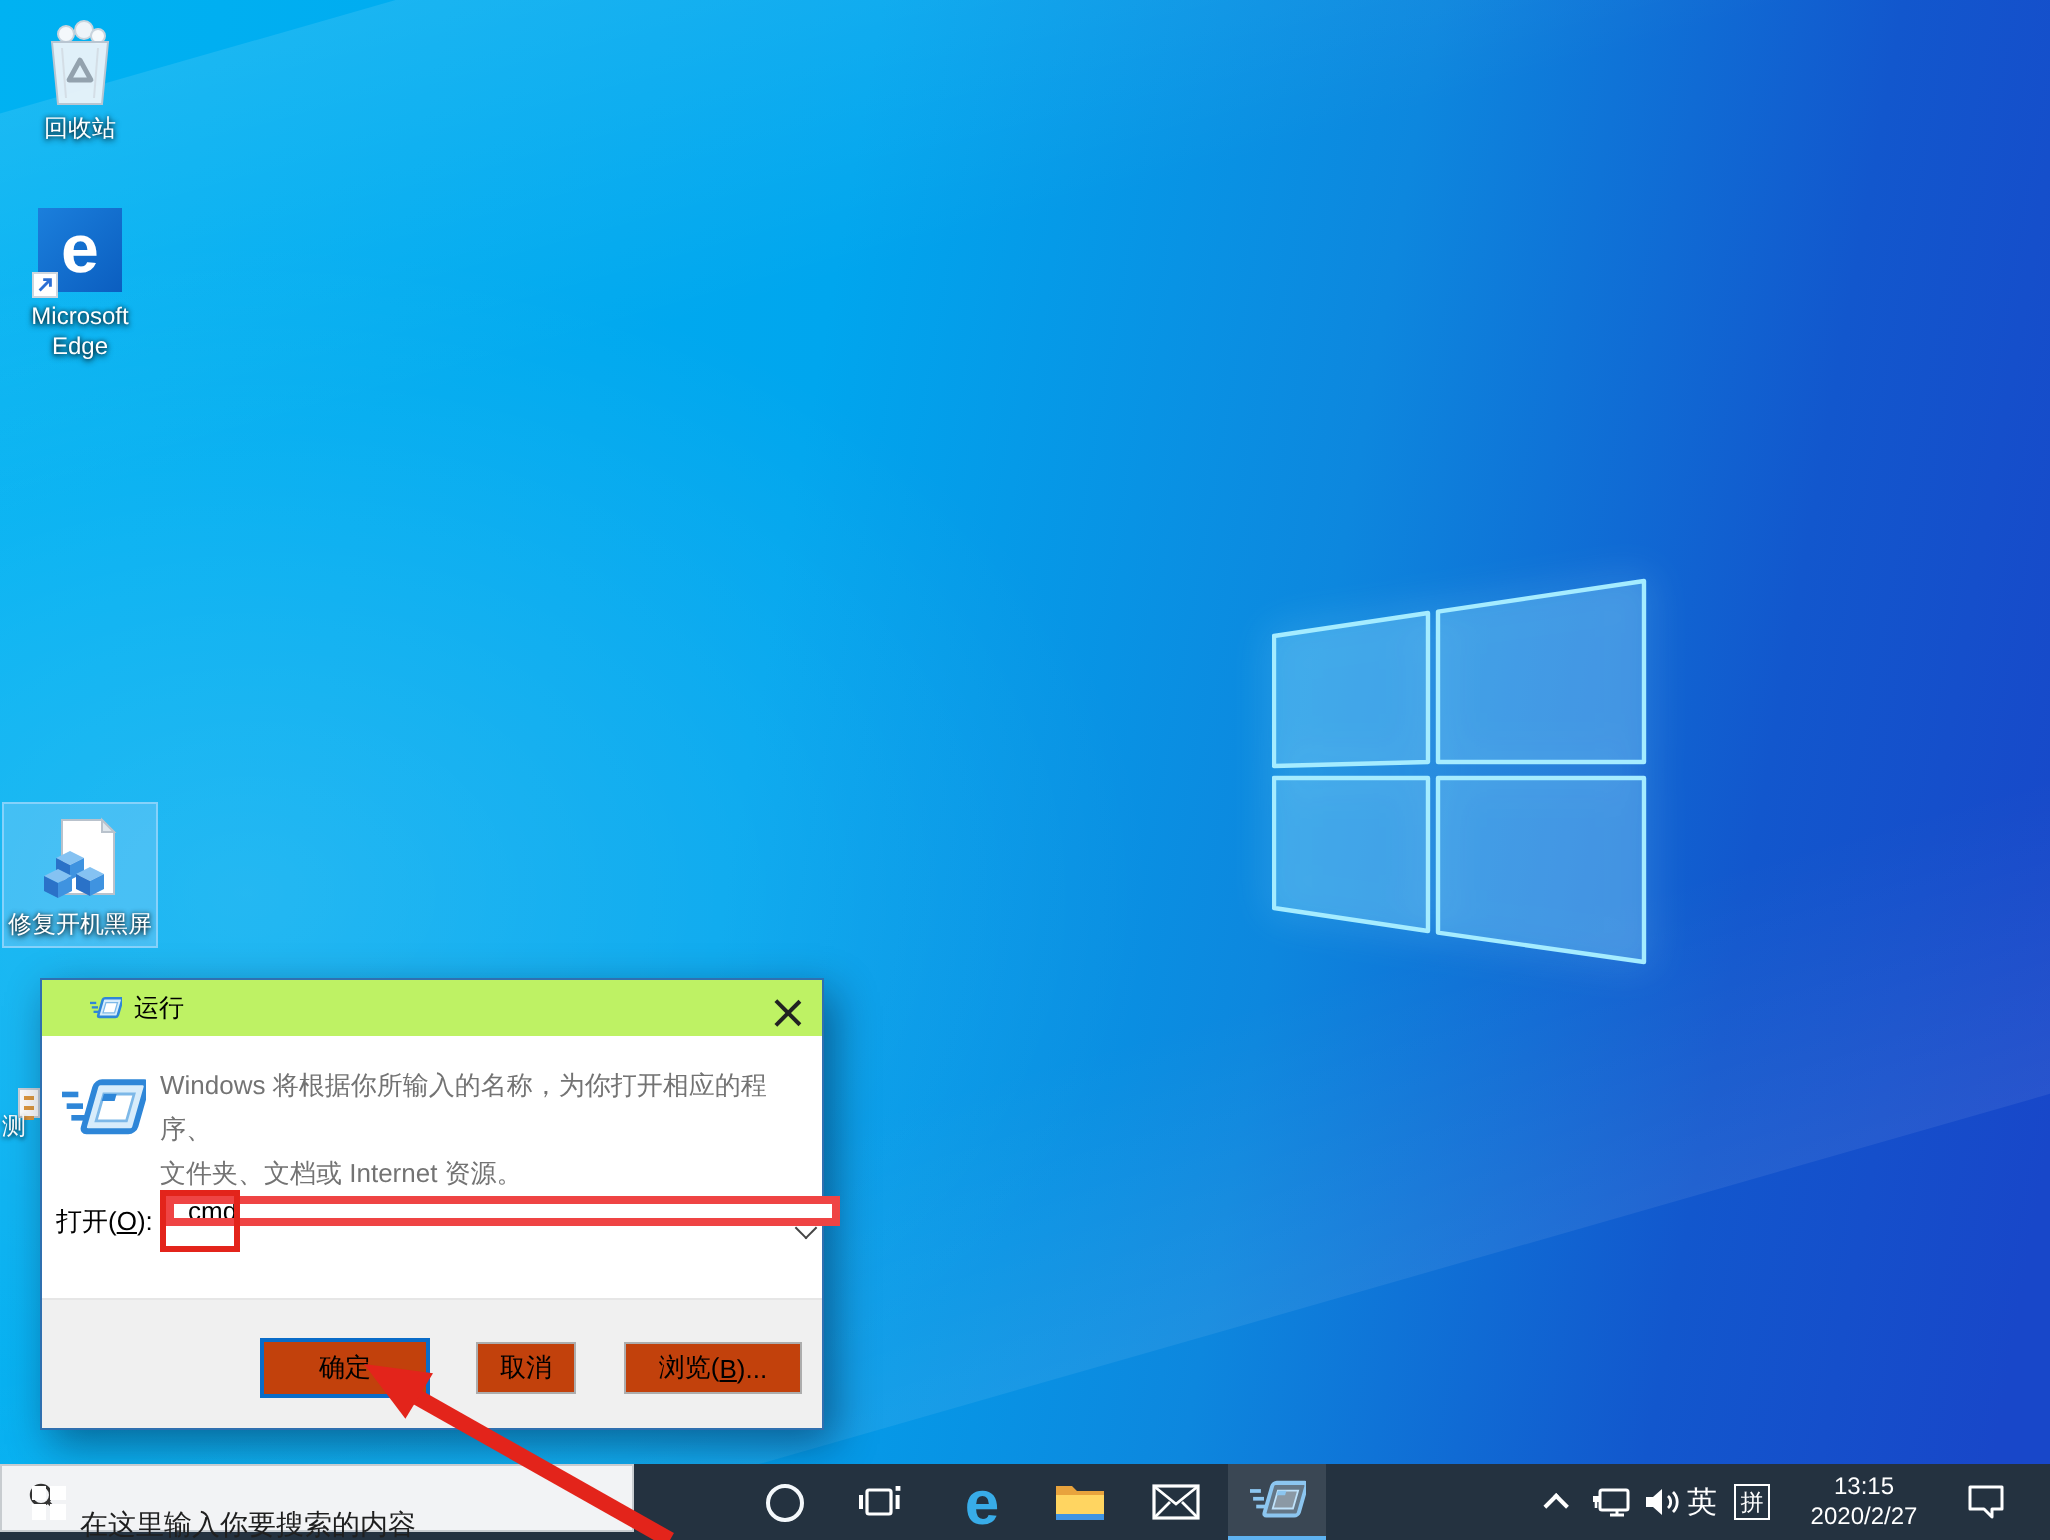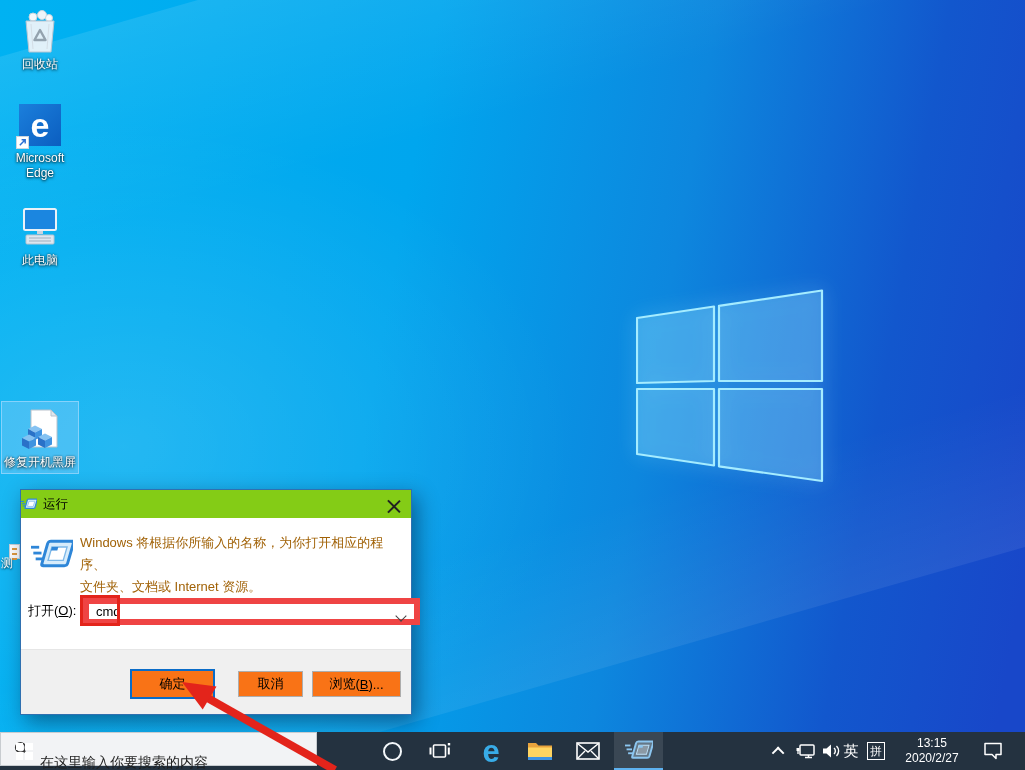--- a/index.html
+++ b/index.html
@@ -27,40 +27,40 @@
   .badge { position:absolute; left:-1px; bottom:-1px; width:13px; height:13px; background:#fff; border:1px solid #cdd6de;
            display:flex; align-items:center; justify-content:center; }
   .sliver { position:absolute; left:0; top:543px; width:20px; height:34px; z-index:3; }
   .sliver .frag { position:absolute; left:9px; top:1px; width:11px; height:15px; background:#fff; border:1px solid #c9d2da; }
   .sliver .frag i { display:block; margin:3px 2px; height:2px; background:#e09a40; }
   .sliver .t { position:absolute; left:1px; top:12px; font-size:12px; color:#fff; text-shadow:0 1px 2px rgba(0,0,0,0.8); }
 
   
   .run-dialog { position:absolute; left:20px; top:489px; width:392px; height:226px; background:#fff;
                 border:1px solid #2f70b0; box-shadow:5px 7px 20px rgba(0,10,40,0.45); z-index:10; }
-  .rd-title { position:absolute; left:0; top:0; right:0; height:28px; background:#84cc16; display:flex; align-items:center; padding-left:0;text-align:center; }
+  .rd-title { position:absolute; left:0; top:0; right:0; height:28px; background:#bef264; display:flex; align-items:center; padding-left:24px;text-align:center; }
   .rd-title .ttl { font-size:12.5px; color:#000; margin-left:6px; }
   .rd-close { position:absolute; right:2px; top:2px; width:32px; height:25px; display:flex; align-items:center; justify-content:center; cursor:default; }
   .xgl { position:relative; width:13px; height:13px; }
   .xgl::before, .xgl::after { content:""; position:absolute; left:6px; top:0; width:1.6px; height:17px; background:#222; transform-origin:center; }
   .xgl::before { transform:rotate(45deg); } .xgl::after { transform:rotate(-45deg); }
   .rd-icon { position:absolute; left:10px; top:46px; }
-  .rd-desc { position:absolute; left:59px; top:42px; width:322px; font-size:13px; line-height:22px; color:#a16207; }
+  .rd-desc { position:absolute; left:59px; top:42px; width:322px; font-size:13px; line-height:22px; color:#737373; }
   .rd-open-label { position:absolute; left:7px; top:112px; font-size:13px; color:#000; }
   .rd-open-label .key { text-decoration:underline; }
-  .rd-combo { position:absolute; left:62px; top:108px; width:337px; height:27px; background:#fff; border:6px solid #ef4444;padding-left:44px; }
+  .rd-combo { position:absolute; left:62px; top:108px; width:337px; height:15px; background:#fff; border:4px solid #ef4444;padding-left:44px; }
   .rd-combo input { position:absolute; inset:0; border:none; outline:none; padding-left:7px; font-size:13px; color:#000; background:transparent;
                     font-family:"Liberation Sans", sans-serif; }
   .rd-combo .chev { position:absolute; right:9px; top:8px; width:8px; height:8px; border-right:1.6px solid #444; border-bottom:1.6px solid #444;
                     transform:rotate(45deg); }
   .rd-footer { position:absolute; left:0; right:0; top:159px; bottom:0; background:#f0f0f0; border-top:1px solid #e6e6e6; }
-  .rd-btn { position:absolute; top:181px; height:26px; background:#f97316; border:1px solid #adadad; font-size:13px; color:#000;
+  .rd-btn { position:absolute; top:181px; height:26px; background:#c2410c; border:1px solid #adadad; font-size:13px; color:#000;
             display:flex; align-items:center; justify-content:center; font-family:"Liberation Sans", sans-serif; }
   .rd-ok { left:109px; width:85px; top:179px; height:30px; border:2px solid #0a6cc8; }
-  .rd-cancel { left:217px; width:65px; }
+  .rd-cancel { left:217px; width:50px; }
   .rd-browse { left:291px; width:89px; }
   .rd-browse .key { text-decoration:underline; }
 
   
   .red-box { position:absolute; left:80px; top:595px; width:40px; height:31px; border:3px solid #e3241b; z-index:30; }
   .red-arrow { position:absolute; left:140px; top:655px; z-index:40; overflow:visible; }
 
   
   .taskbar { position:absolute; left:0; top:732px; width:1025px; height:38px; background:#243240; z-index:20; }
   .tb-item { position:absolute; top:0; height:38px; display:flex; align-items:center; justify-content:center; }
@@ -127,31 +127,20 @@
       <div class="edge-sq">e</div>
       <span class="badge">
         <svg width="9" height="9" viewBox="0 0 10 10">
             <path d="M2,8 L8,2 M4,2 h4 v4" fill="none" stroke="#2b6fd4" stroke-width="1.6"></path>
           </svg>
       </span>
     </div>
     <div class="lbl">Microsoft Edge</div>
   </div>
 
-  <div class="dicon" style="top:204px;">
-    <div class="art">
-      <svg width="44" height="46" viewBox="0 0 44 46">
-        <rect x="6" y="5" width="32" height="21" rx="1.5" fill="#1b86e0" stroke="#eaf1f8" stroke-width="2"></rect>
-        <rect x="19" y="27" width="6" height="3" fill="#c7d4e0"></rect>
-        <rect x="8" y="31" width="28" height="9" rx="1" fill="#dce6ef" stroke="#b7c4d0"></rect>
-        <path d="M11,34 h22 M11,37 h22" stroke="#9fb0bf" stroke-width="1.2"></path>
-      </svg>
-    </div>
-    <div class="lbl">此电脑</div>
-  </div>
 
 
   <div class="dicon selected" style="top:402px; padding:4px 0 3px;">
     <div class="art">
       <svg width="44" height="44" viewBox="0 0 44 44">
         <path d="M13,3 h20 l6,6 v31 h-26 z" fill="#ffffff" stroke="#b9c2cc"></path>
         <path d="M33,3 l6,6 h-6 z" fill="#dfe6ec" stroke="#b9c2cc"></path>
         <g stroke-linejoin="round">
           <polygon points="10,22 17,18.5 24,22 17,25.5" fill="#85c2f2"></polygon>
           <polygon points="10,22 17,25.5 17,33 10,29.5" fill="#2a72c8"></polygon>

